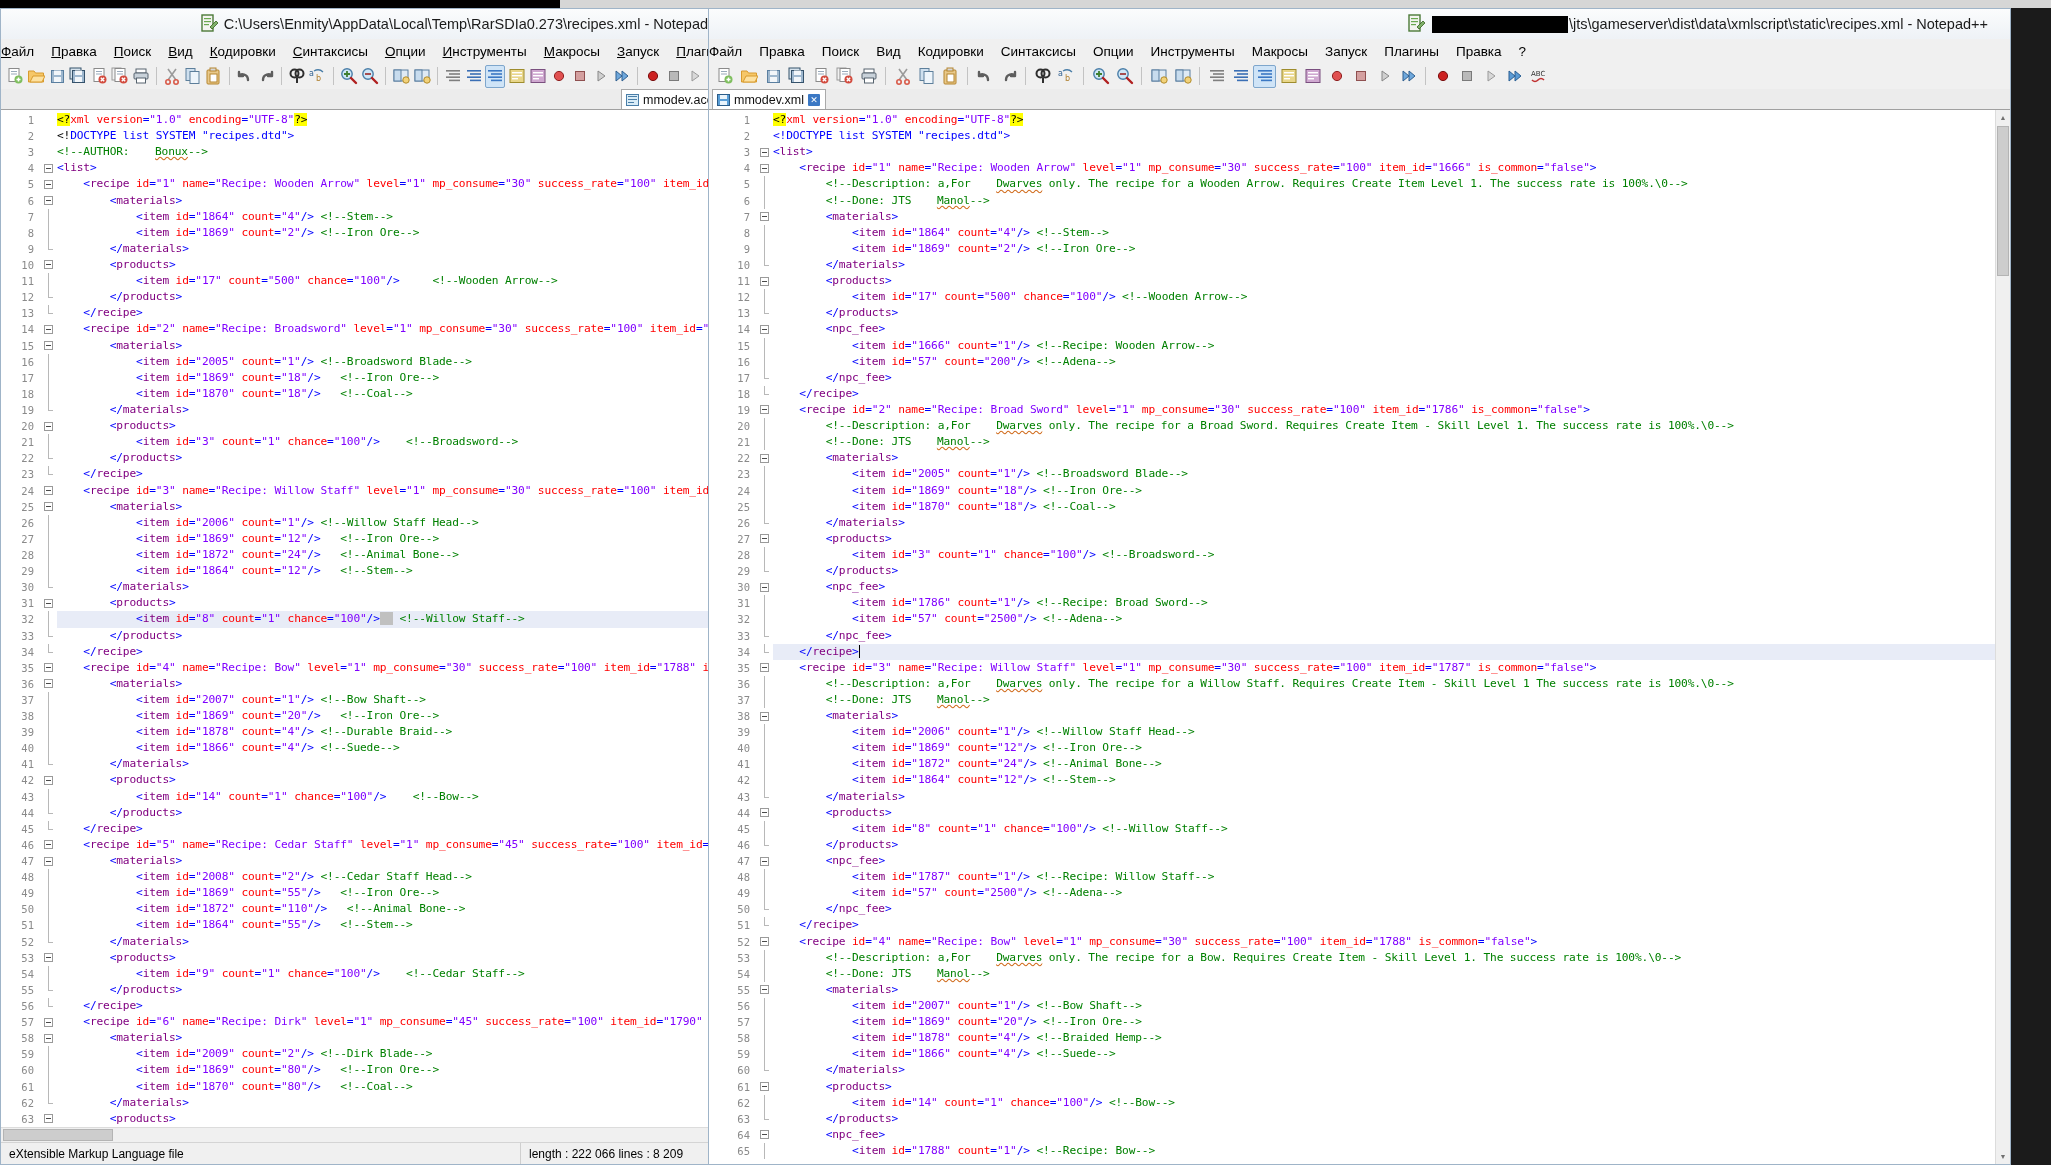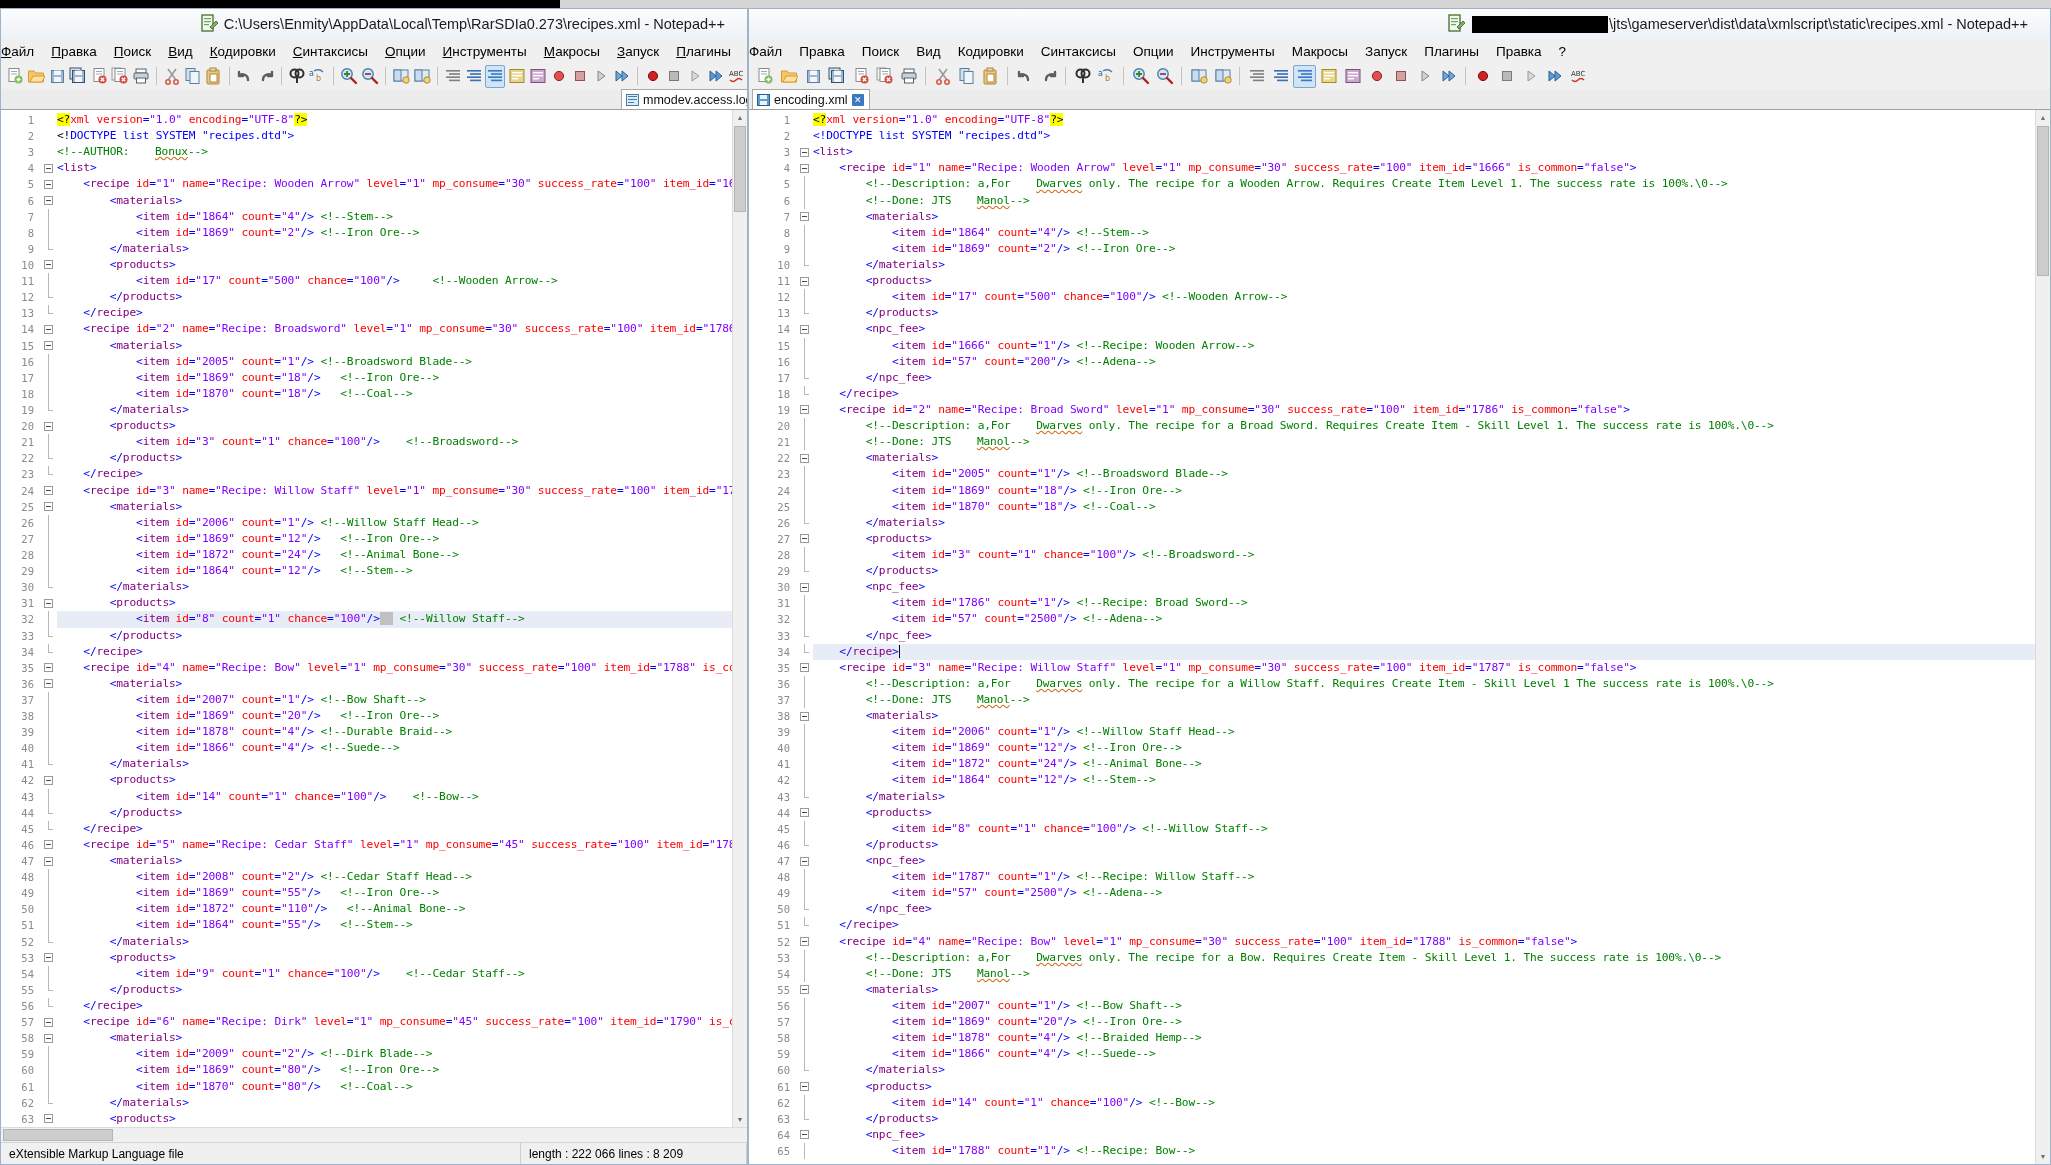--- a/index.html
+++ b/index.html
@@ -787,21 +787,21 @@
   <div class="hscroll">
     <div class="thumb" style="left:2px; width:110px;"></div>
   </div>
 
   <div class="statusbar">
     <div class="cell" style="flex:0 0 520px;">eXtensible Markup Language file</div>
     <div class="cell" style="flex:1 1 auto;">length : 222 066   lines : 8 209</div>
   </div>
 </div>
 
-<div class="window" id="win-right" style="left:748px; top:8px; width:1303px; height:1157px;">
+<div class="window" id="win-right" style="left:708px; top:8px; width:1303px; height:1157px;">
 
   <div class="titlebar">
     <span class="ttl-icon">
       <svg width="18" height="19" viewBox="0 0 18 19">
         <rect x="2" y="1" width="11" height="16" fill="#f4f4f0" stroke="#4c7a38" stroke-width="1.4"></rect>
         <rect x="4" y="4" width="7" height="1.2" fill="#6aa84f"></rect>
         <rect x="4" y="7" width="7" height="1.2" fill="#6aa84f"></rect>
         <rect x="4" y="10" width="5" height="1.2" fill="#6aa84f"></rect>
         <path d="M10 13 L16 7 L18 9 L12 15 Z" fill="#7fb069" stroke="#39621f" stroke-width="0.8"></path>
       </svg>
@@ -1056,21 +1056,21 @@
 
   <div class="tabstrip">
     <div class="tab">
       <span class="tabicon">
         <svg width="13" height="12" viewBox="0 0 13 12">
           <rect x="0.5" y="0.5" width="12" height="11" fill="#5a9ed6" stroke="#2c5d8a"></rect>
           <rect x="3" y="1" width="7" height="4" fill="#eaf4fb"></rect>
           <rect x="3" y="7" width="7" height="4" fill="#eaf4fb"></rect>
         </svg>
       </span>
-      <span>encoding.xml</span>
+      <span>mmodev.xml</span>
       <span class="close-x">✕</span>
     </div>
   </div>
 
   <div class="editor">
     <div class="gutter w2" id="gut-right">
         <div>1</div>
         <div>2</div>
         <div>3</div>
         <div>4</div>

